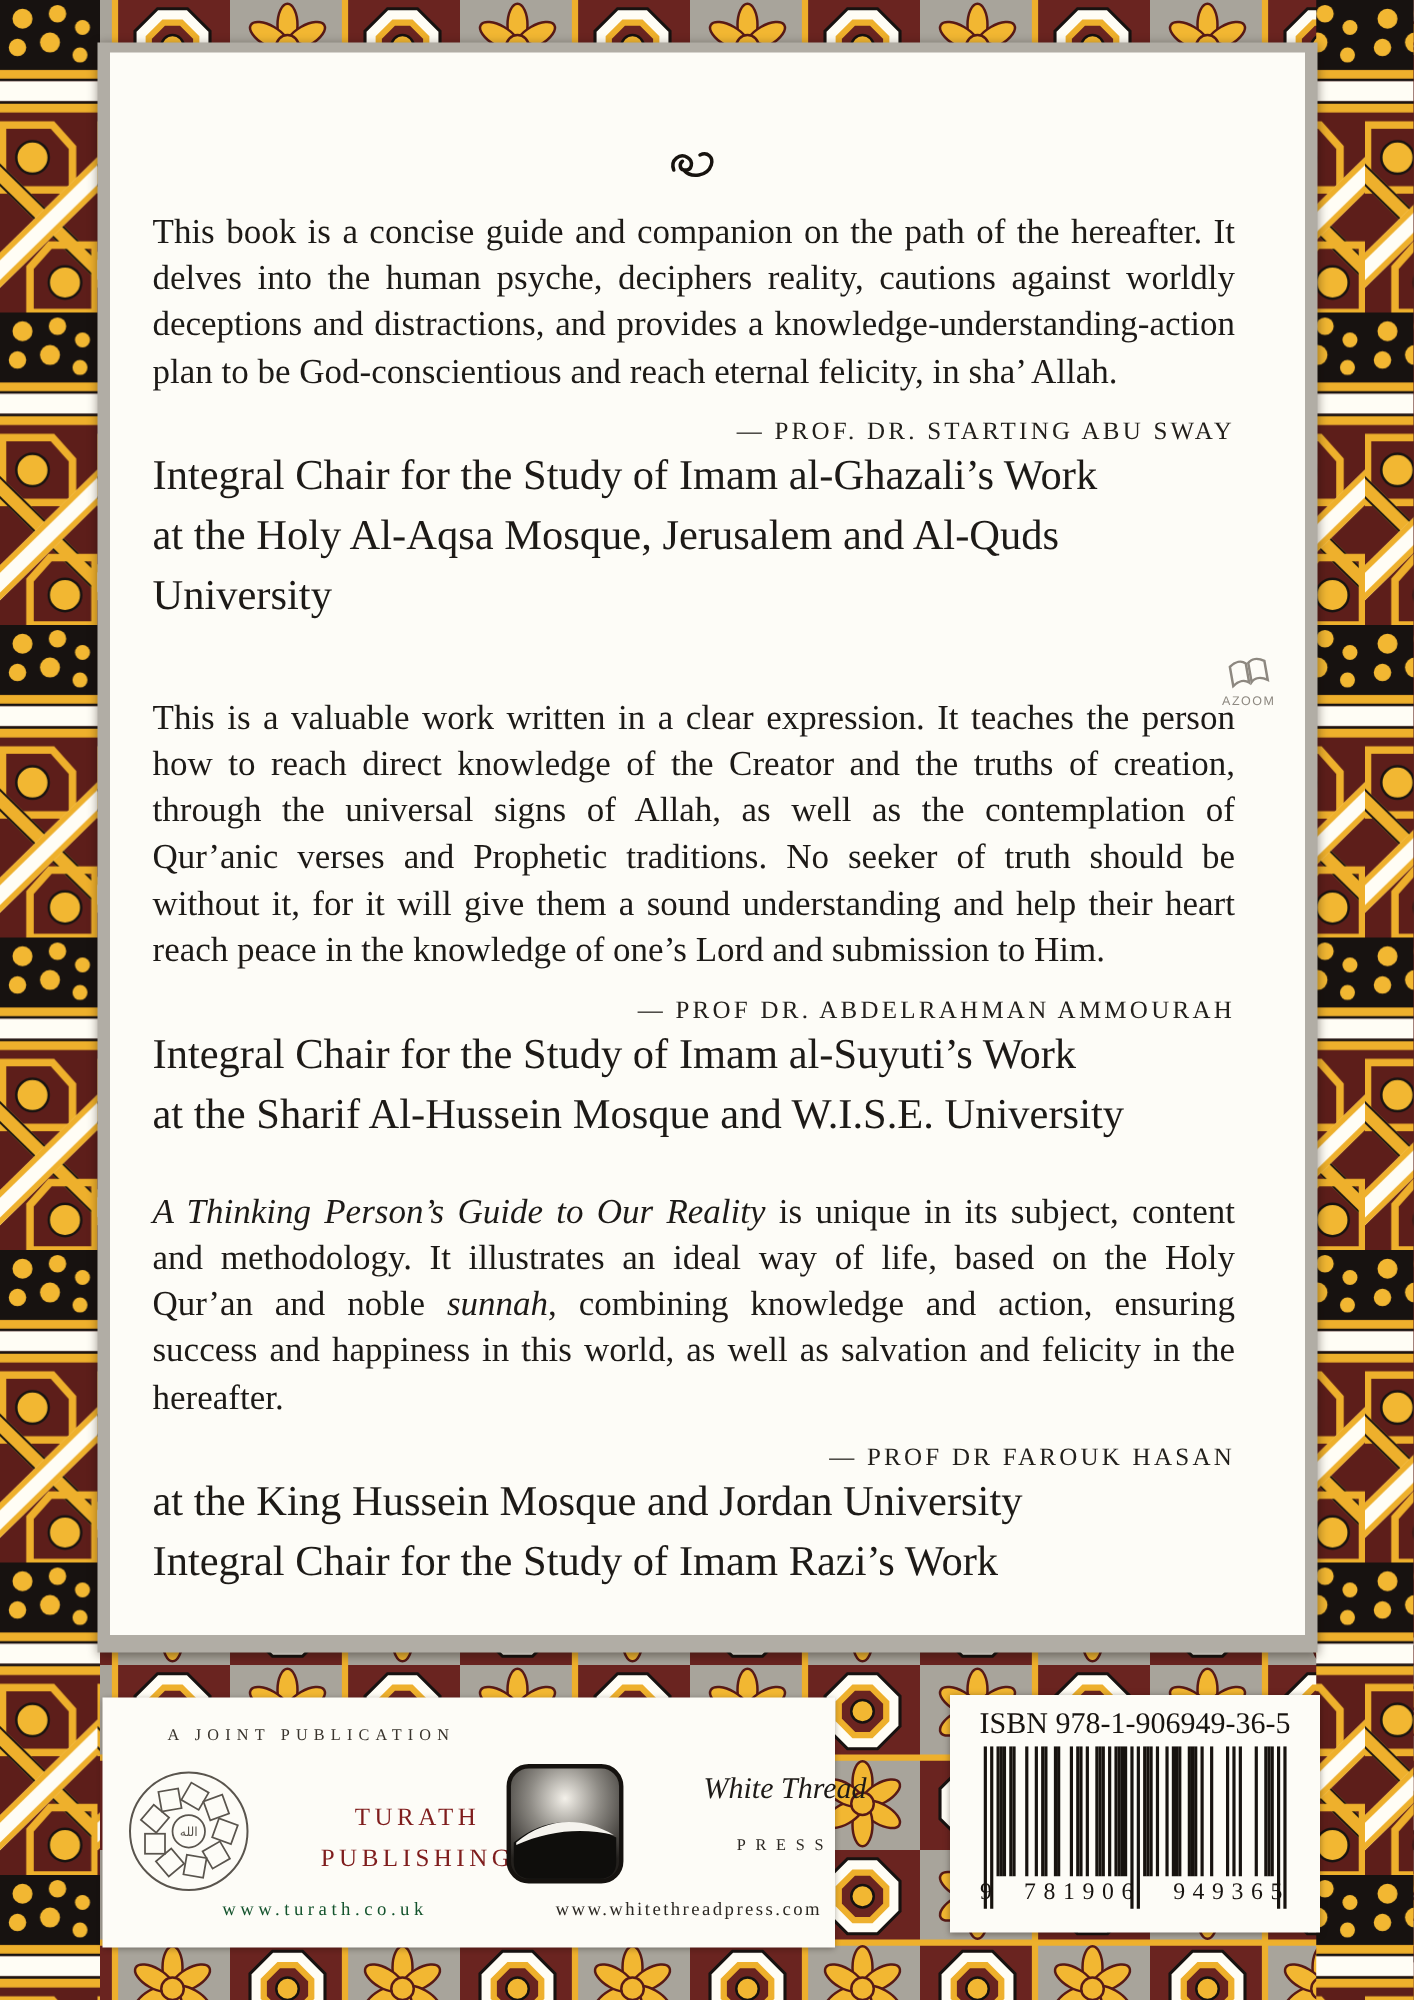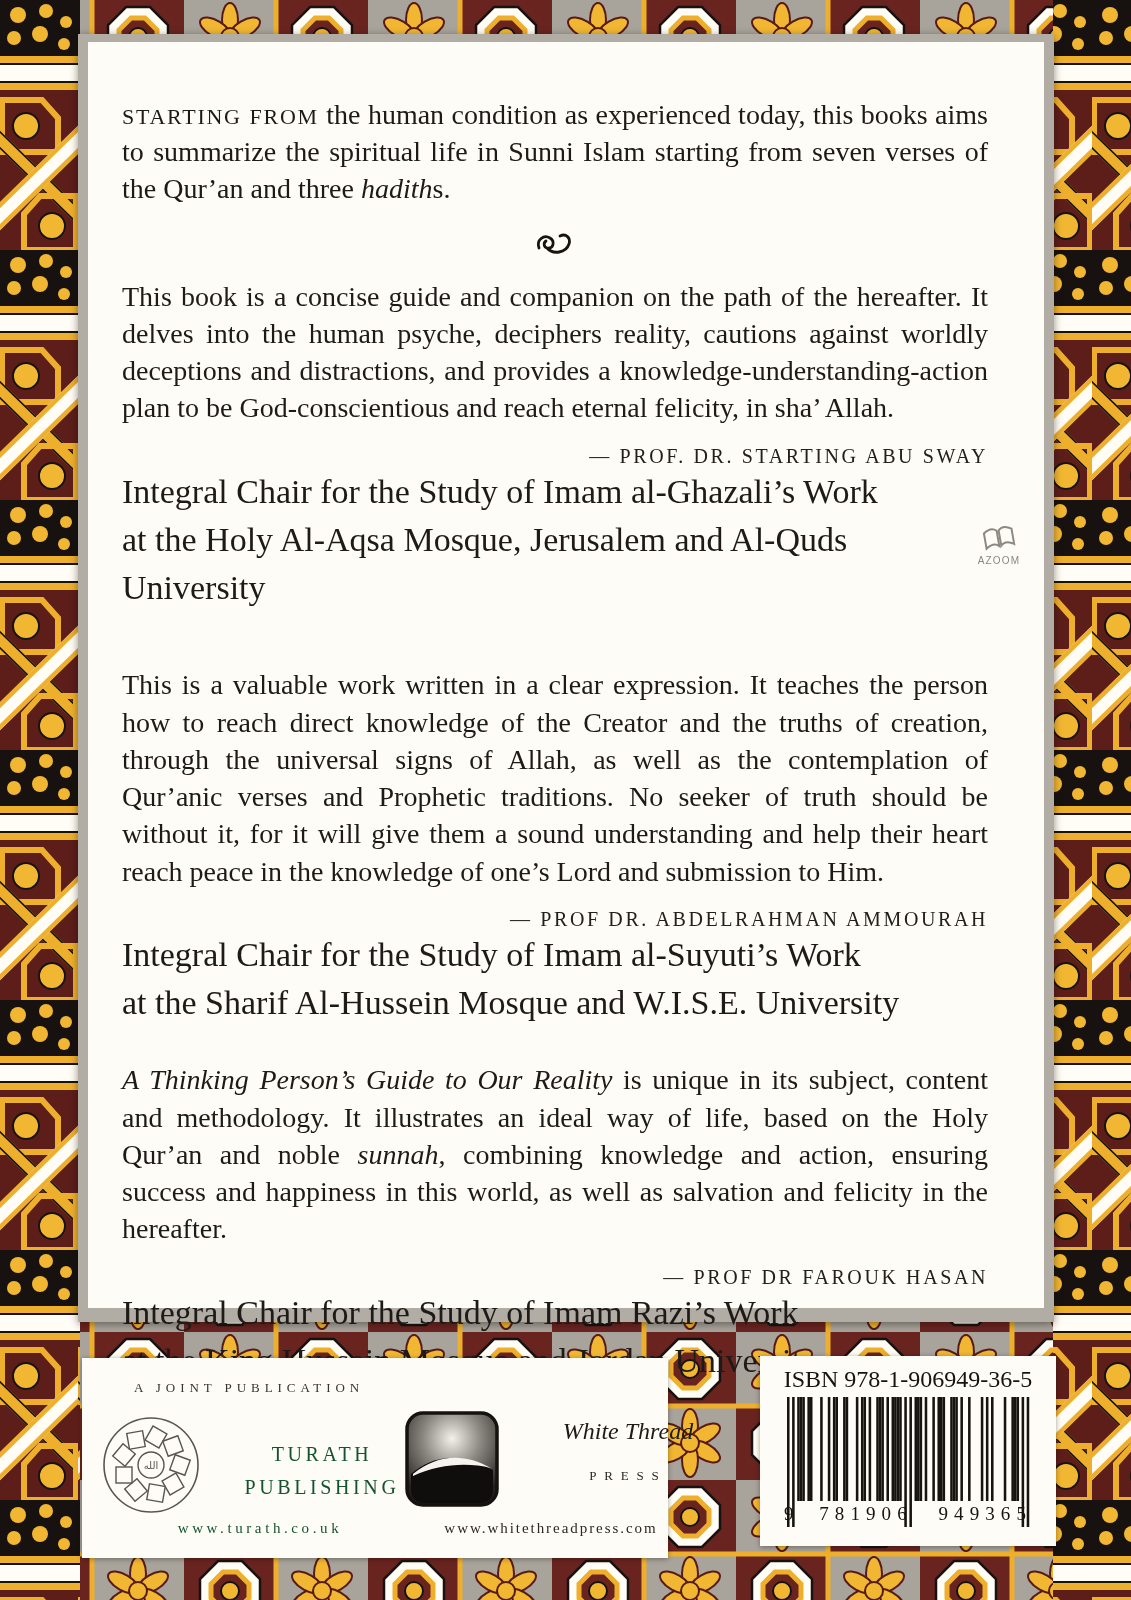--- a/index.html
+++ b/index.html
@@ -24,22 +24,22 @@
   
   #watermark{position:absolute;left:968px;top:526px;width:62px;text-align:center;color:#8d8880;}
   #watermark svg{transform:rotate(-10deg);}
   #watermark .wm-label{font-family:"Liberation Sans",sans-serif;font-size:10px;letter-spacing:.12em;text-align:center;}
 
   
   #pub-box{position:absolute;left:82px;top:1358px;width:586px;height:200px;background:#fdfcf7;
            box-shadow:0 1px 5px rgba(20,10,5,.4);}
   .joint{position:absolute;left:52px;top:22px;font-size:13px;letter-spacing:.38em;color:#38332c;}
   .turath-logo{position:absolute;left:18px;top:56px;}
-  .turath-name{position:absolute;left:132px;top:80px;width:216px;text-align:center;
-               font-size:20px;letter-spacing:.18em;line-height:1.65;color:#14532d;}
+  .turath-name{position:absolute;left:144px;top:80px;width:216px;text-align:center;
+               font-size:20px;letter-spacing:.18em;line-height:1.65;color:#7f1d1d;}
   .turath-url{position:absolute;left:10px;top:162px;width:336px;text-align:center;
               font-size:15px;letter-spacing:.24em;color:#14532d;}
   .wt-logo{position:absolute;left:322px;top:52px;}
   .wt-name{position:absolute;left:424px;top:60px;width:244px;text-align:center;
            font-style:italic;font-size:24px;color:#1d1a17;}
   .wt-press{position:absolute;left:424px;top:110px;width:244px;text-align:center;
             font-size:13px;letter-spacing:.6em;color:#2c2823;}
   .wt-url{position:absolute;left:316px;top:162px;width:306px;text-align:center;
           font-size:15px;letter-spacing:.13em;color:#2c2823;}
 
@@ -127,42 +127,41 @@
     <rect x="0" y="0" width="1131" height="1600" fill="#6a2420"></rect>
     <rect x="0" y="1310" width="1131" height="290" fill="url(#pb)"></rect>
     <rect x="0" y="0" width="1131" height="44" fill="url(#pb)"></rect>
     <rect x="0" y="0" width="80" height="1600" fill="url(#pv)"></rect>
     <rect x="1053" y="0" width="78" height="1600" fill="url(#pv)"></rect>
   </svg>
 
   <div id="main-panel">
     <div id="panel-inner">
 
-      <p class="body-text"><span class="lead-caps">STARTING FROM</span><span> the human condition as experienced today, this books aims to summarize the spiritual life in Sunni Islam starting from seven verses of the Qur’an and three </span><i>hadith</i><span>s.</span></p>
 
       <div class="fleuron">
         <svg width="40" height="24" viewBox="0 0 40 24">
           <path d="M4,16 C1,8 9,2 15,6 C20,9 19,17 12,16 C9,15.5 8,11 11,9 M12,16 C18,23 31,21 34,12 C36,6 31,1 25,4" fill="none" stroke="#17130f" stroke-width="2.8" stroke-linecap="round"></path>
         </svg>
       </div>
 
       <p class="body-text">This book is a concise guide and companion on the path of the hereafter. It delves into the human psyche, deciphers reality, cautions against worldly deceptions and distractions, and provides a knowledge-understanding-action plan to be God-conscientious and reach eternal felicity, in sha’ Allah.</p>
       <div class="attr-name">— PROF. DR. STARTING ABU SWAY</div>
       <div class="attr-line">Integral Chair for the Study of Imam al-Ghazali’s Work</div>
       <div class="attr-line">at the Holy Al-Aqsa Mosque, Jerusalem and Al-Quds University</div>
 
       <p class="body-text sec-gap-a">This is a valuable work written in a clear expression. It teaches the person how to reach direct knowledge of the Creator and the truths of creation, through the universal signs of Allah, as well as the contemplation of Qur’anic verses and Prophetic traditions. No seeker of truth should be without it, for it will give them a sound understanding and help their heart reach peace in the knowledge of one’s Lord and submission to Him.</p>
       <div class="attr-name">— PROF DR. ABDELRAHMAN AMMOURAH</div>
       <div class="attr-line">Integral Chair for the Study of Imam al-Suyuti’s Work</div>
       <div class="attr-line">at the Sharif Al-Hussein Mosque and W.I.S.E. University</div>
 
       <p class="body-text sec-gap-b"><i>A Thinking Person’s Guide to Our Reality</i><span> is unique in its subject, content and methodology. It illustrates an ideal way of life, based on the Holy Qur’an and noble </span><i>sunnah</i><span>, combining knowledge and action, ensuring success and happiness in this world, as well as salvation and felicity in the hereafter.</span></p>
       <div class="attr-name">— PROF DR FAROUK HASAN</div>
+      <div class="attr-line">at the King Hussein Mosque and Jordan University</div>
       <div class="attr-line">Integral Chair for the Study of Imam Razi’s Work</div>
-      <div class="attr-line">at the King Hussein Mosque and Jordan University</div>
 
     </div>
   </div>
 
   <div id="watermark">
     <svg width="34" height="25" viewBox="0 0 34 25">
       <path d="M3,5 C8,1.5 13,1.5 16,4.5 L16,20 C13,17 8,17 3,20.5 Z" fill="none" stroke="#8d8880" stroke-width="2"></path>
       <path d="M31,5 C26,1.5 21,1.5 18,4.5 L18,20 C21,17 26,17 31,20.5 Z" fill="none" stroke="#8d8880" stroke-width="2"></path>
     </svg>
     <div class="wm-label">AZOOM</div>

